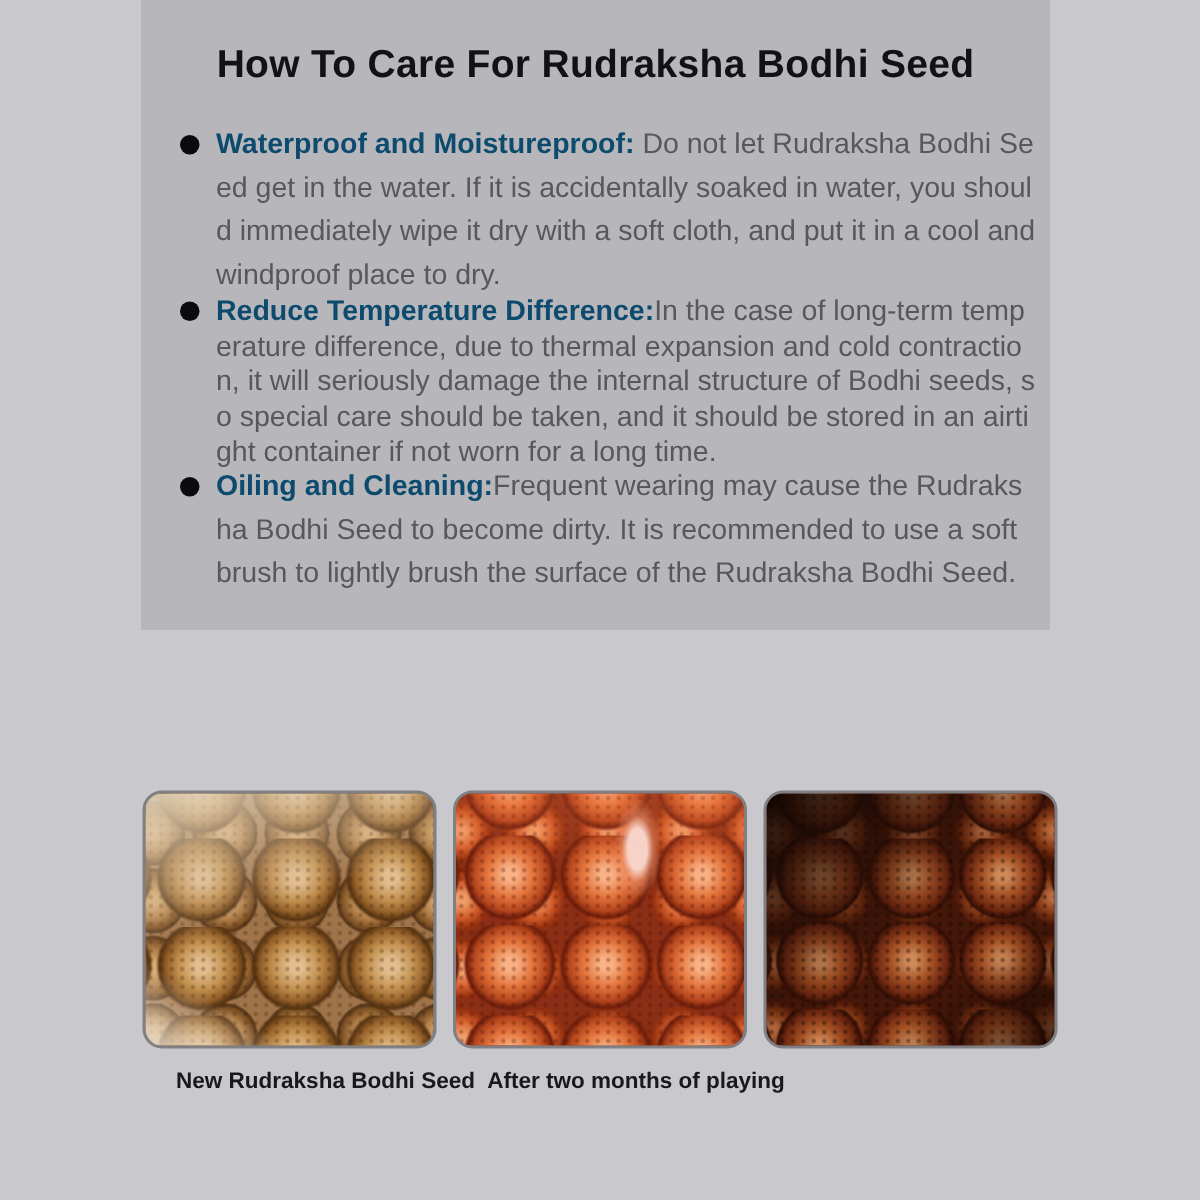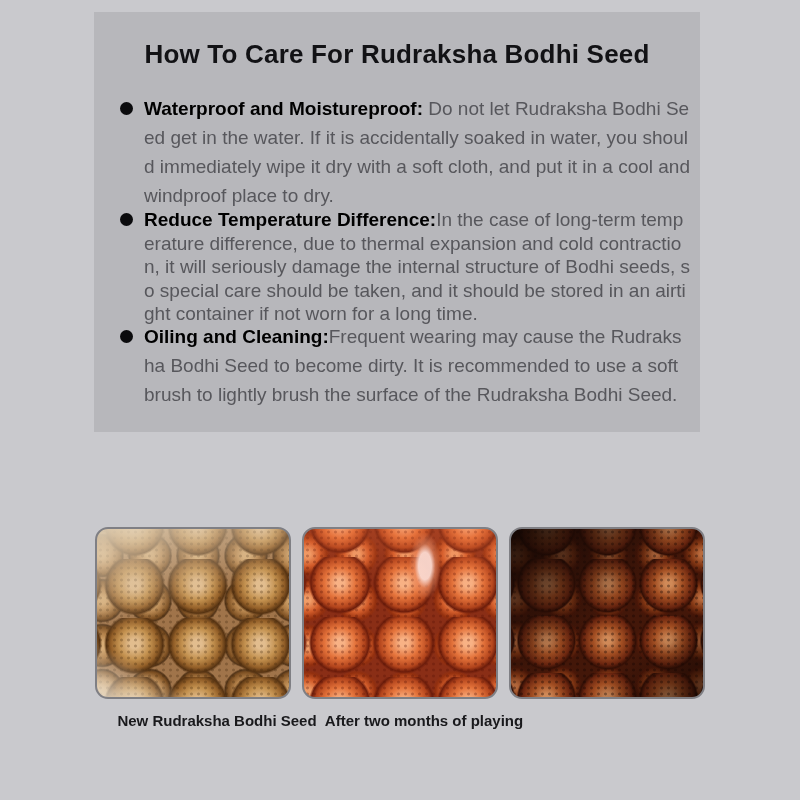--- a/index.html
+++ b/index.html
@@ -3,33 +3,33 @@
 <meta charset="utf-8">
 <style>
   html,body{margin:0;padding:0;}
   body{
     width:800px;height:800px;position:relative;overflow:hidden;
     background:#c9c9cd;
     font-family:"Liberation Sans", sans-serif;
   }
   
   .panel{
-    position:absolute;left:94px;top:12px;width:606px;height:420px;
+    position:absolute;left:94px;top:0;width:606px;height:420px;
     background:#b7b7bb;
   }
   .title{
     position:absolute;left:0;top:27px;width:100%;margin:0;
     text-align:center;font-size:26px;line-height:30px;font-weight:700;
     color:#121215;letter-spacing:.2px;
   }
   .point{
     position:absolute;left:50px;width:548px;margin:0;
     font-size:19px;color:#57575c;word-break:break-all;
   }
-  .point b{color:#000000;}
+  .point b{color:#0c4a6e;}
   .dot{
     position:absolute;left:-24px;width:13px;height:13px;border-radius:50%;
     background:#0b0b0d;
   }
   .p1{top:82px;line-height:29px;}  .p1 .dot{top:8px;}
   .p2{top:196px;line-height:23.5px;} .p2 .dot{top:5px;}
   .p3{top:310px;line-height:29px;} .p3 .dot{top:8px;}
 
   
   .stages{position:absolute;left:95px;top:527px;display:flex;gap:11px;}

